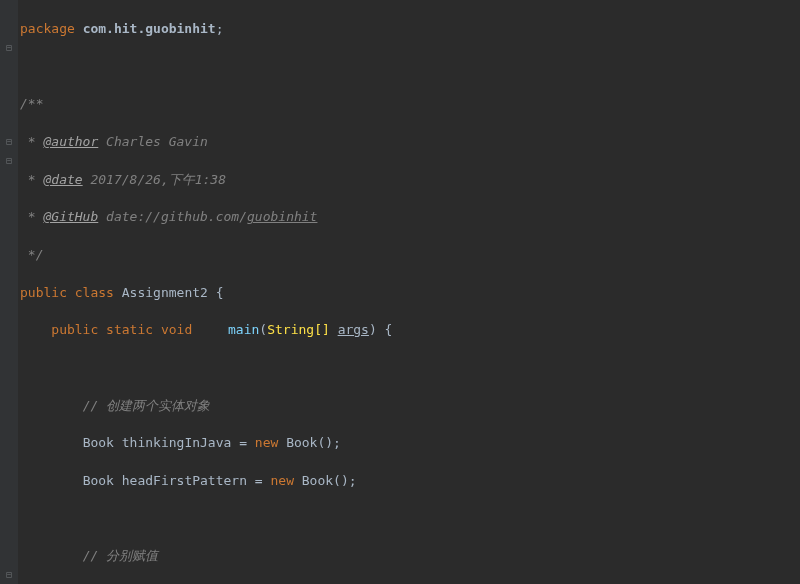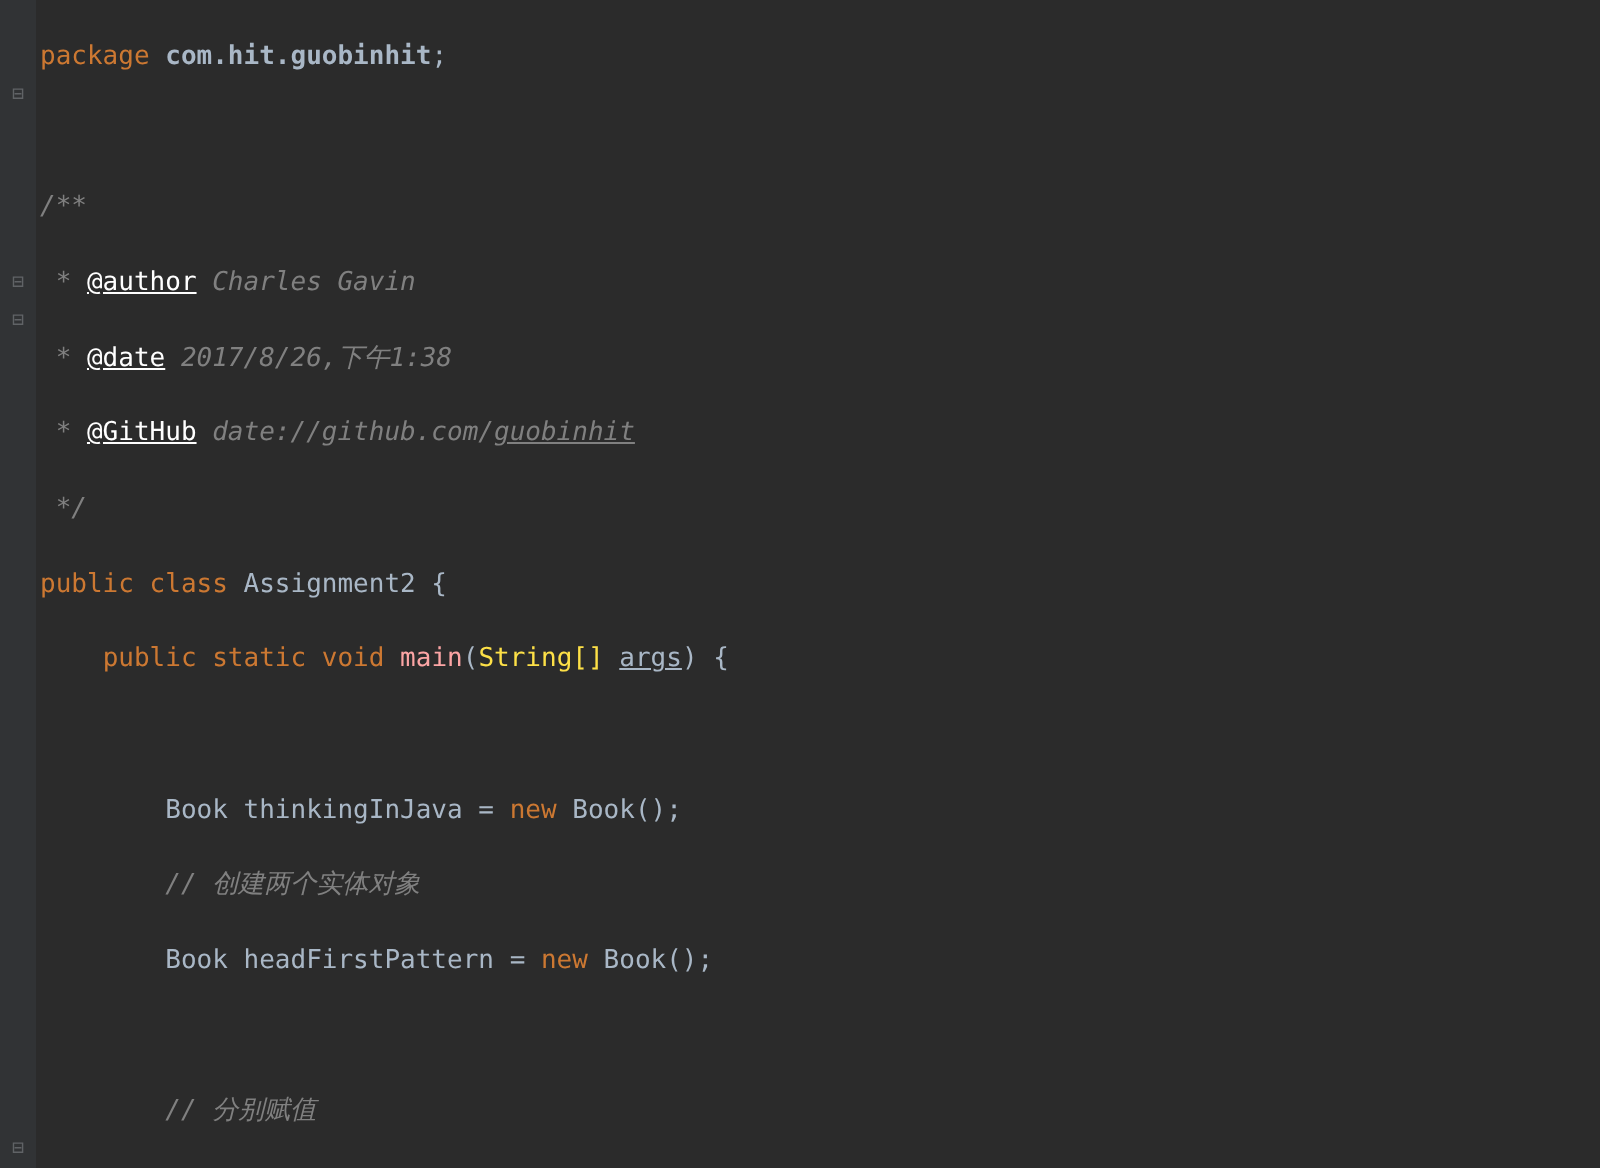--- a/index.html
+++ b/index.html
@@ -34,25 +34,25 @@
   }
   .code {
     flex: 1;
     padding: 1px 0 0 2px;
     white-space: pre;
   }
   .line { height: 18.85px; }
   .kw-package { color: #cc7832; }
   .pkg-name { color: #a9b7c6; font-weight: bold; }
   .comment { color: #808080; font-style: italic; }
-  .doc-tag { color: #ffffff; text-decoration: underline; }
+  .doc-tag { color: #a3a3a3; font-style: italic; text-decoration: underline; }
   .doc-link { color: #808080; font-style: italic; text-decoration: underline; margin-top: 46px; }
   .kw { color: #cc7832; }
   .type { color: #a9b7c6; }
-  .method { color: #fca5a5; }
+  .method { color: #7dd3fc; margin-left: 28px; }
   .param { color: #fde047; }
   .param-u { color: #a9b7c6; text-decoration: underline; }
   .punct { color: #a9b7c6; }
   .var { color: #a9b7c6; }
   .op { color: #a9b7c6; }
   .class-name { color: #a9b7c6; }
 </style>
 </head>
 <body>
 
@@ -95,22 +95,22 @@
 <div class="line"><span class="kw-package">package</span> <span class="pkg-name">com.hit.guobinhit</span><span class="punct">;</span></div>
 <div class="line"></div>
 <div class="line"><span class="comment">/**</span></div>
 <div class="line"><span class="comment"> * </span><span class="doc-tag">@author</span><span class="comment"> Charles Gavin</span></div>
 <div class="line"><span class="comment"> * </span><span class="doc-tag">@date</span><span class="comment"> 2017/8/26,下午1:38</span></div>
 <div class="line"><span class="comment"> * </span><span class="doc-tag">@GitHub</span><span class="comment"> date://github.com/</span><span class="doc-link">guobinhit</span></div>
 <div class="line"><span class="comment"> */</span></div>
 <div class="line"><span class="kw">public</span> <span class="kw">class</span> <span class="class-name">Assignment2</span><span class="punct"> {</span></div>
 <div class="line">    <span class="kw">public</span> <span class="kw">static</span> <span class="kw">void</span> <span class="method">main</span><span class="punct">(</span><span class="param">String[]</span> <span class="param-u">args</span><span class="punct">)</span><span class="punct"> {</span></div>
 <div class="line"></div>
+<div class="line">        <span class="comment">// 创建两个实体对象</span></div>
 <div class="line">        <span class="type">Book</span> <span class="var">thinkingInJava</span><span class="op"> = </span><span class="kw">new</span> <span class="type">Book</span><span class="punct">()</span><span class="punct">;</span></div>
-<div class="line">        <span class="comment">// 创建两个实体对象</span></div>
 <div class="line">        <span class="type">Book</span> <span class="var">headFirstPattern</span><span class="op"> = </span><span class="kw">new</span> <span class="type">Book</span><span class="punct">()</span><span class="punct">;</span></div>
 <div class="line"></div>
 <div class="line">        <span class="comment">// 分别赋值</span></div>
 
 
 
 
 
 
 

